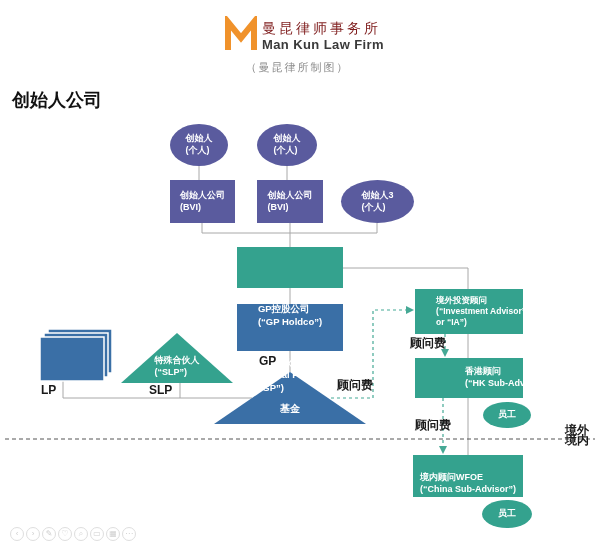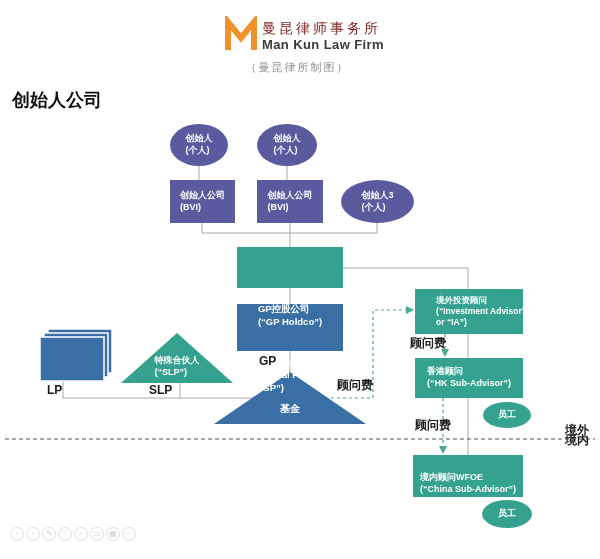--- a/index.html
+++ b/index.html
@@ -110,29 +110,29 @@
 (“GP Holdco”)</div>
   <div class="node-text fs95" style="left:237px;top:304px;width:106px;height:47px;">普通合伙人
 General Partner
 (“GP”)</div>
   <div class="node-text fs9" style="left:121px;top:352px;width:112px;height:30px;">特殊合伙人
 (“SLP”)</div>
   <div class="node-text fs10" style="left:214px;top:398px;width:152px;height:20px;">基金</div>
   <div class="node-text fs85" style="left:415px;top:289px;width:108px;height:45px;padding-left:12px;">境外投资顾问
 (“Investment Advisor”
 or “IA”)</div>
-  <div class="node-text fs9" style="left:415px;top:358px;width:108px;height:40px;">香港顾问
+  <div class="node-text fs9" style="left:415px;top:358px;width:108px;height:40px;padding-left:38px;">香港顾问
 (“HK Sub-Advisor”)</div>
   <div class="node-text fs9" style="left:413px;top:455px;width:110px;height:58px;">境内顾问WFOE
 (“China Sub-Advisor”)</div>
   <div class="node-text fs9" style="left:483px;top:402px;width:48px;height:26px;">员工</div>
   <div class="node-text fs9" style="left:482px;top:500px;width:50px;height:28px;">员工</div>
 
   <div class="black-label" style="left:259px;top:354px;">GP</div>
-  <div class="black-label" style="left:41px;top:383px;margin-left:6px;">LP</div>
+  <div class="black-label" style="left:41px;top:383px;">LP</div>
   <div class="black-label" style="left:149px;top:383px;">SLP</div>
   <div class="black-label" style="left:337px;top:377px;">顾问费</div>
   <div class="black-label" style="left:410px;top:335px;">顾问费</div>
   <div class="black-label" style="left:415px;top:417px;">顾问费</div>
   <div class="black-label" style="left:565px;top:422px;">境外</div>
   <div class="black-label" style="left:565px;top:432px;">境内</div>
 
   <div class="toolbar">
     <div class="tb-icon">‹</div>
     <div class="tb-icon">›</div>

